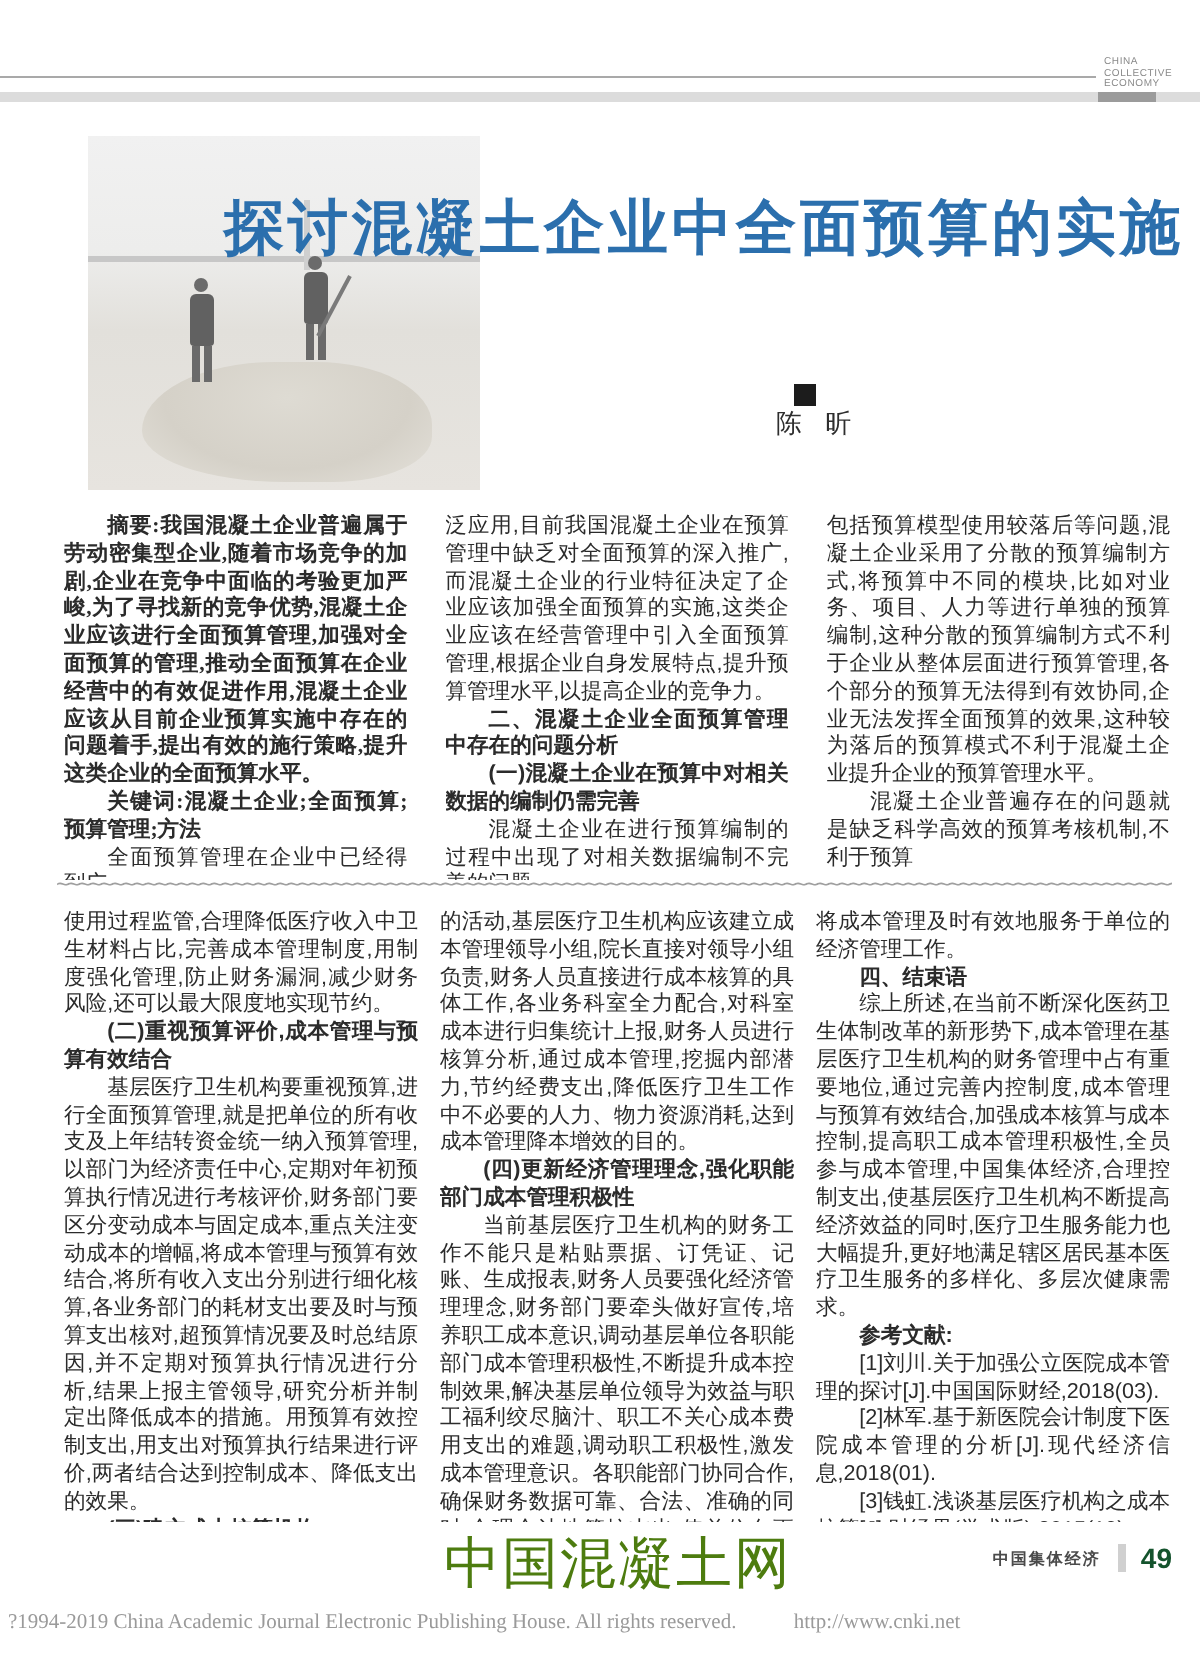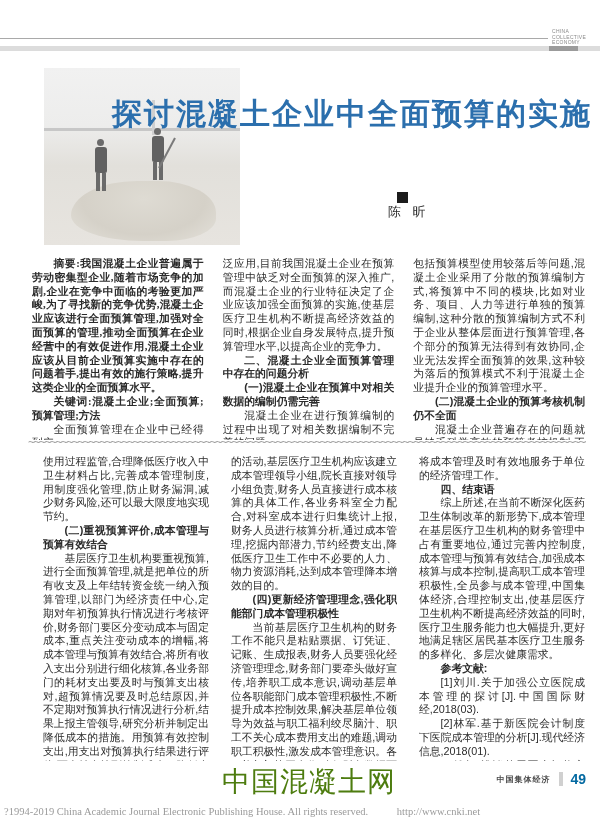--- a/index.html
+++ b/index.html
@@ -39,31 +39,31 @@
   
   .section{position:absolute;left:32px;width:553px;display:flex;gap:11px;}
   .col{width:177px;font-size:10.8px;line-height:13.8px;text-align:justify;overflow:hidden;}
   .col p{margin:0;text-indent:2em;}
   .col p.cont{text-indent:0;}
   .col p.h{font-weight:bold;}
   .col p.abstract{font-weight:bold;font-family:"Liberation Serif",serif;}
   .sec1{top:257px;gap:19px;}
   .sec1 .col{height:183px;}
   .sec2{top:455px;}
-  .sec2 .col{height:306px;margin-left:11px;}
+  .sec2 .col{height:306px;}
   
   .wavy{position:absolute;top:437px;left:28px;width:558px;height:10px;overflow:hidden;
     color:#9f9f9f;font-size:12px;line-height:10px;letter-spacing:-1.5px;white-space:nowrap;}
   .wavy::before{content:"~~~~~~~~~~~~~~~~~~~~~~~~~~~~~~~~~~~~~~~~~~~~~~~~~~~~~~~~~~~~~~~~~~~~~~~~~~~~~~~~~~~~~~~~~~~~~~~~~~~~~~~~~~~~~~~~~~~~~~~~~~~~~~~~~~";}
   
   .watermark{position:absolute;left:222px;top:763px;font-size:28px;letter-spacing:1px;white-space:nowrap;}
   .pagefoot{position:absolute;right:14px;top:771px;display:flex;align-items:center;font-weight:bold;}
   .pagefoot .jn{font-size:8px;color:#4a4a4a;letter-spacing:1px;}
   .pagefoot .bar{width:4px;height:14px;background:#d0d0d0;margin:0 7px 0 9px;}
-  .pagefoot .pn{font-size:14px;color:#0369a1;}
+  .pagefoot .pn{font-size:14px;color:#14532d;}
   .copyright{position:absolute;left:4px;top:806px;width:592px;font-size:10.5px;color:#9a9a9a;
     font-family:"Liberation Serif",serif;white-space:nowrap;}
   .copyright .url{margin-left:26px;margin-top:48px;}
 </style>
 </head>
 <body>
 
 <div class="hdr-rule"></div>
 <div class="hdr-logo">
   <div>CHINA</div>
@@ -96,28 +96,27 @@
   <span class="nm">陈 昕</span>
 </div>
 
 <div class="section sec1">
   <div class="col">
     <p class="abstract">摘要:我国混凝土企业普遍属于劳动密集型企业,随着市场竞争的加剧,企业在竞争中面临的考验更加严峻,为了寻找新的竞争优势,混凝土企业应该进行全面预算管理,加强对全面预算的管理,推动全面预算在企业经营中的有效促进作用,混凝土企业应该从目前企业预算实施中存在的问题着手,提出有效的施行策略,提升这类企业的全面预算水平。</p>
     <p class="abstract">关键词:混凝土企业;全面预算;预算管理;方法</p>
     <p>全面预算管理在企业中已经得到广</p>
   </div>
   <div class="col">
-    <p class="cont">泛应用,目前我国混凝土企业在预算管理中缺乏对全面预算的深入推广,而混凝土企业的行业特征决定了企业应该加强全面预算的实施,使基层医疗卫生机构不断提高经济效益的同时,根据企业自身发展特点,提升预算管理水平,以提高企业的竞争力。</p>
+    <p class="cont">泛应用,目前我国混凝土企业在预算管理中缺乏对全面预算的深入推广,而混凝土企业的行业特征决定了企业应该加强全面预算的实施,这类企业应该在经营管理中引入全面预算管理,根据企业自身发展特点,提升预算管理水平,以提高企业的竞争力。</p>
     <p class="h">二、混凝土企业全面预算管理中存在的问题分析</p>
     <p class="h">(一)混凝土企业在预算中对相关数据的编制仍需完善</p>
     <p>混凝土企业在进行预算编制的过程中出现了对相关数据编制不完善的问题,</p>
   </div>
   <div class="col">
     <p class="cont">包括预算模型使用较落后等问题,混凝土企业采用了分散的预算编制方式,将预算中不同的模块,比如对业务、项目、人力等进行单独的预算编制,这种分散的预算编制方式不利于企业从整体层面进行预算管理,各个部分的预算无法得到有效协同,企业无法发挥全面预算的效果,这种较为落后的预算模式不利于混凝土企业提升企业的预算管理水平。</p>
-    <p class="h">(二)混凝土企业的预算考核机制仍不全面</p>
     <p>混凝土企业普遍存在的问题就是缺乏科学高效的预算考核机制,不利于预算</p>
   </div>
 </div>
 
 <div class="wavy"></div>
 
 <div class="section sec2">
   <div class="col">
     <p class="cont">使用过程监管,合理降低医疗收入中卫生材料占比,完善成本管理制度,用制度强化管理,防止财务漏洞,减少财务风险,还可以最大限度地实现节约。</p>
     <p class="h">(二)重视预算评价,成本管理与预算有效结合</p>

